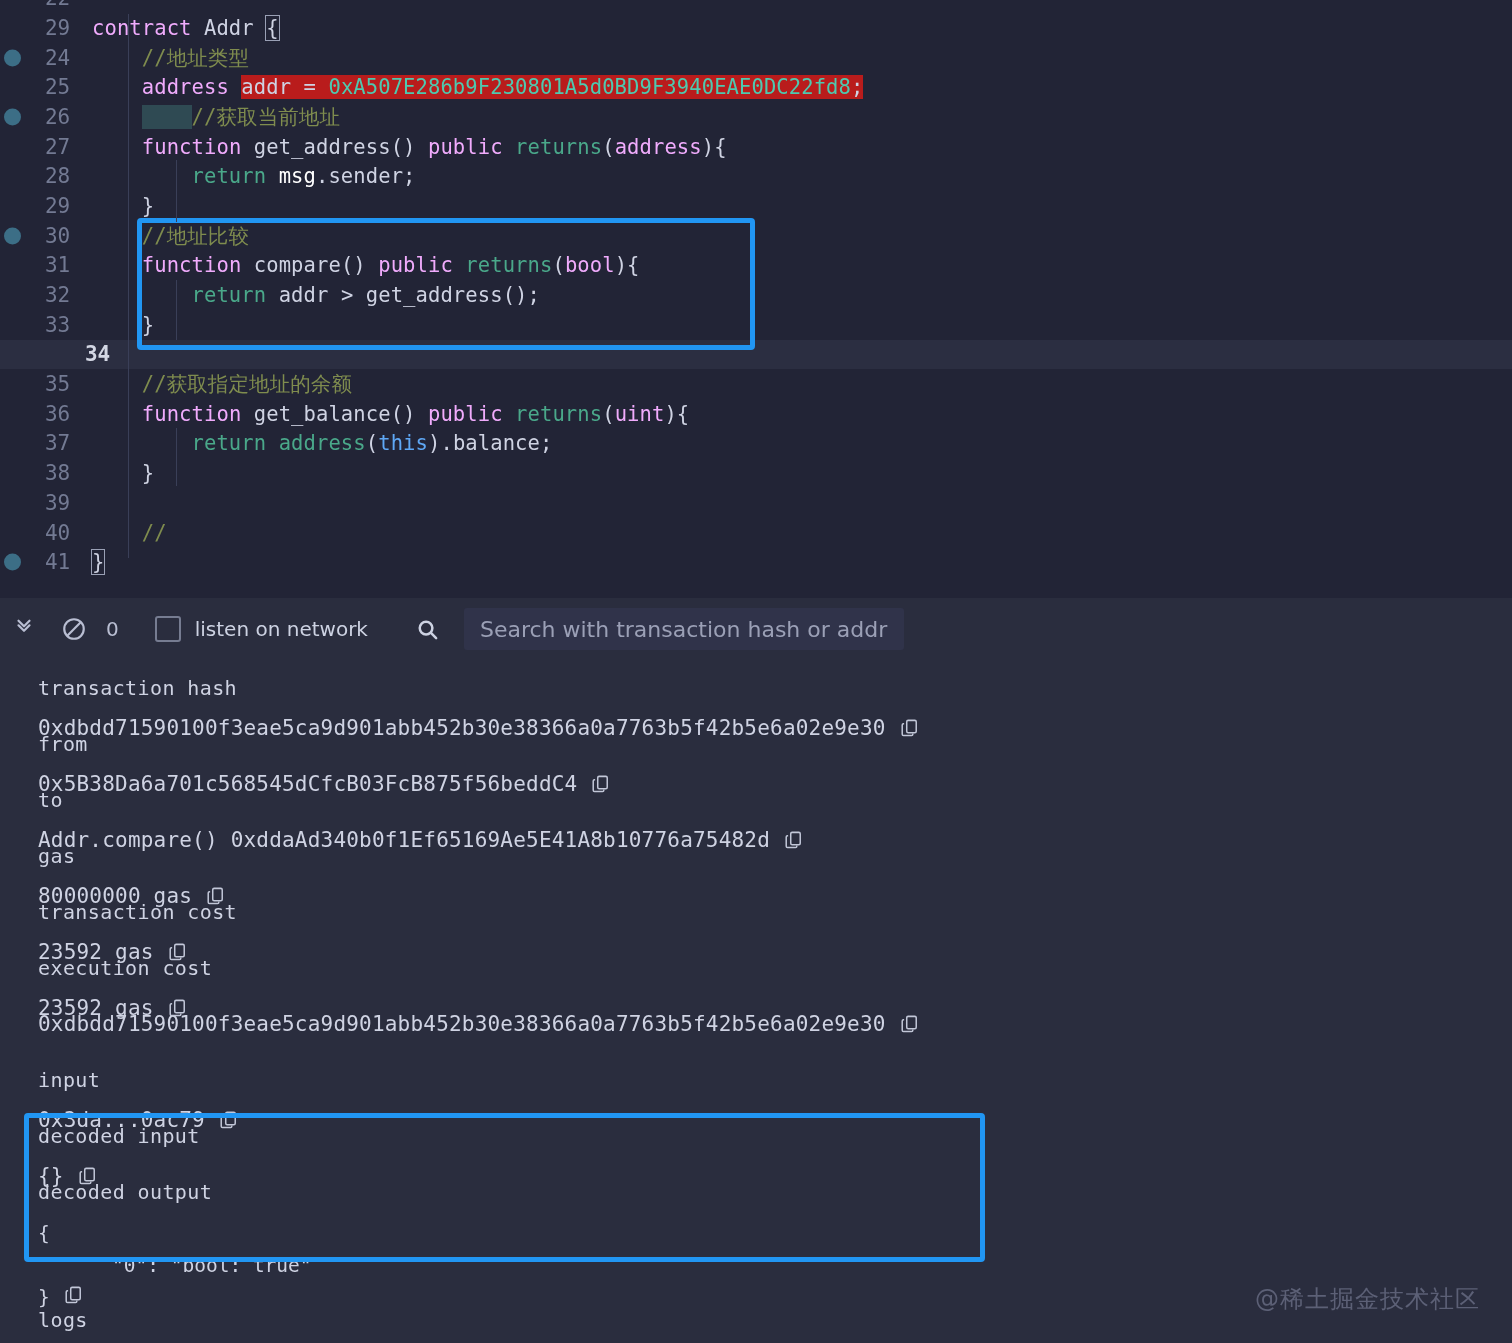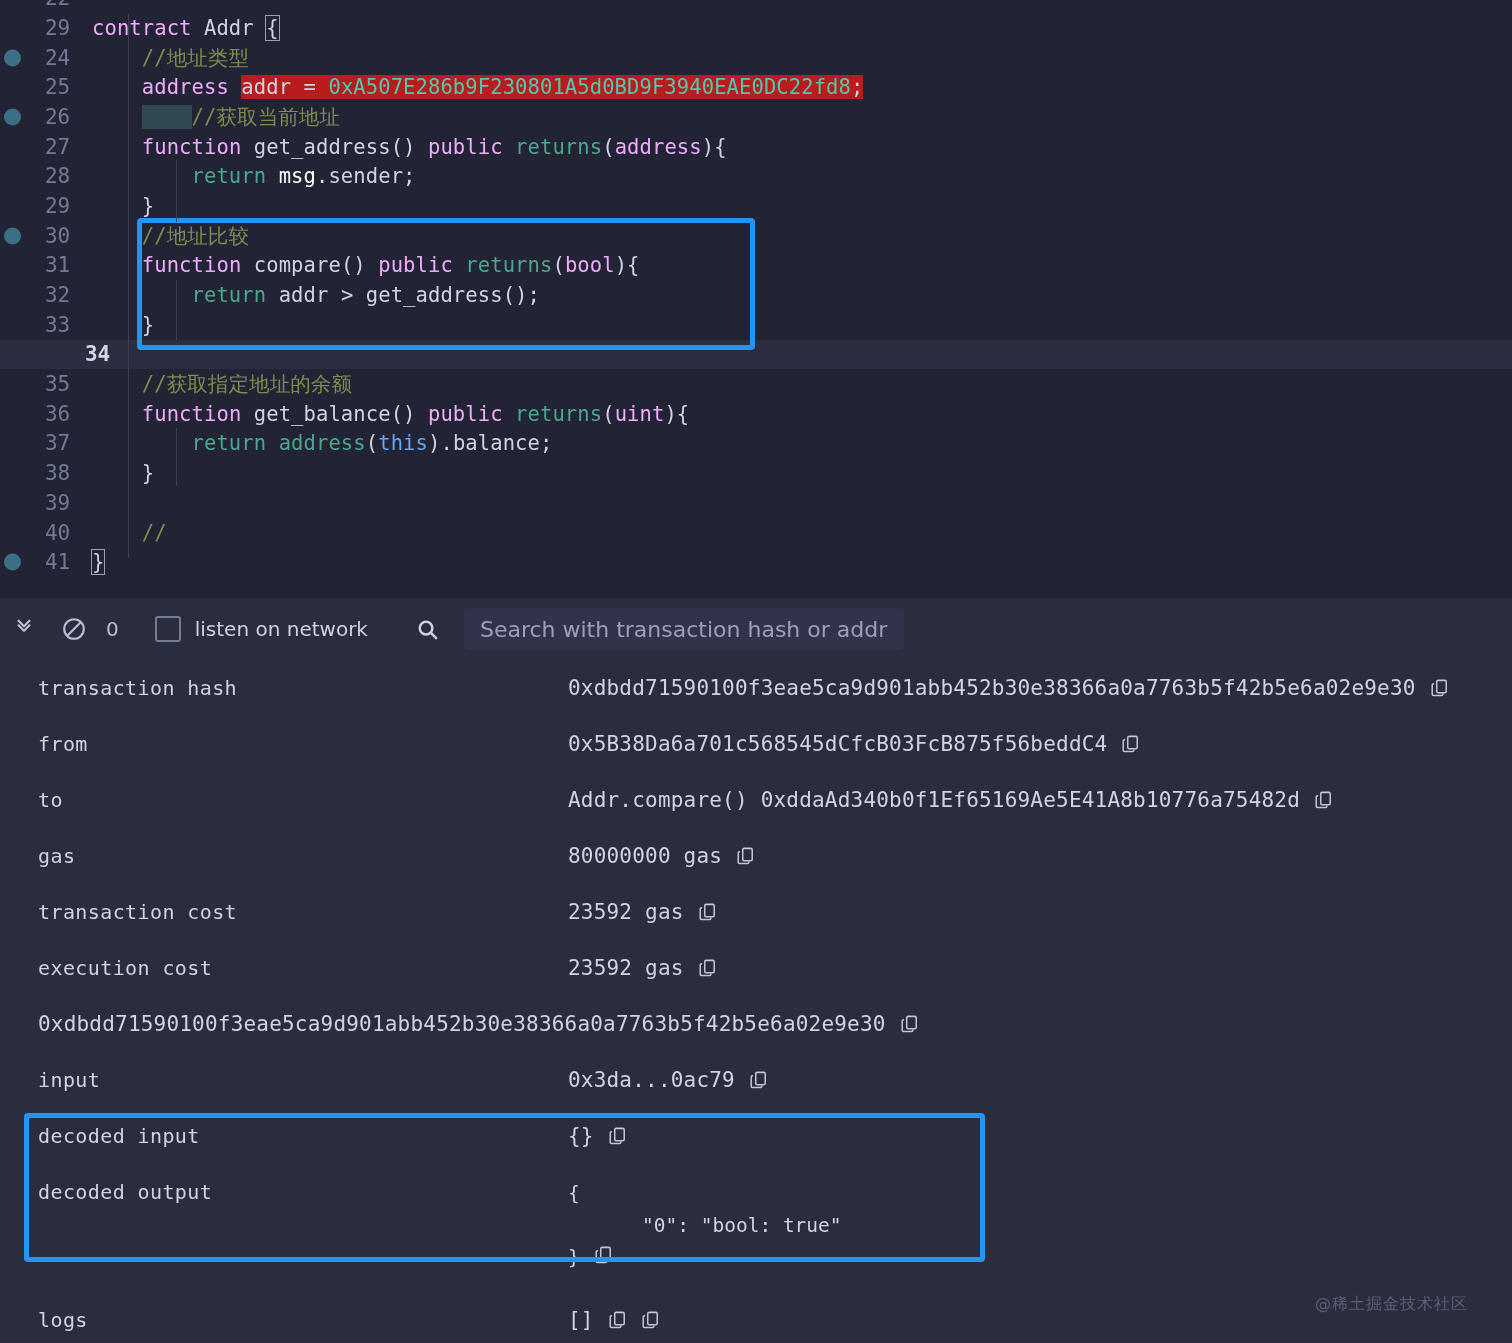--- a/index.html
+++ b/index.html
@@ -170,20 +170,21 @@
   .tb-search-box input::placeholder { color: #9ba0b6; }
 
   
   .rows { position: relative; }
   .trow {
     display: flex;
     align-items: flex-start;
     height: 56px;
     box-sizing: border-box;
     padding-left: 38px;
+    flex-direction: column;
   }
   .trow .label {
     width: 530px;
     min-width: 530px;
     color: #cfd3e3;
     font-size: 20px;
     font-family: "DejaVu Sans Mono", monospace;
     letter-spacing: 0.4px;
     padding-top: 16px;
   }
@@ -209,24 +210,24 @@
     color: #cfd3e3;
     font-size: 19.5px;
     font-family: "DejaVu Sans Mono", monospace;
   }
   .decoded-out-val .ln { height: 32px; line-height: 32px; white-space: pre; }
   .decoded-out-val .ln.indent { padding-left: 74px; }
   .decoded-out-val .closing { display: flex; align-items: center; gap: 14px; }
 
   .watermark {
     position: absolute;
-    right: 44px;
+    right: 32px;
     bottom: 28px;
     color: #5c6076;
-    font-size: 16px;
+    font-size: 24px;
     font-family: "DejaVu Sans", sans-serif;
     letter-spacing: 1px;
   }
 </style>
 </head>
 <body>
 
 <div class="editor">
   <div id="editor-lines">
       <div class="code-line" style="height: 13px; overflow: hidden;"><span class="lineno" style="position:relative;top:-9px;">22</span></div>

